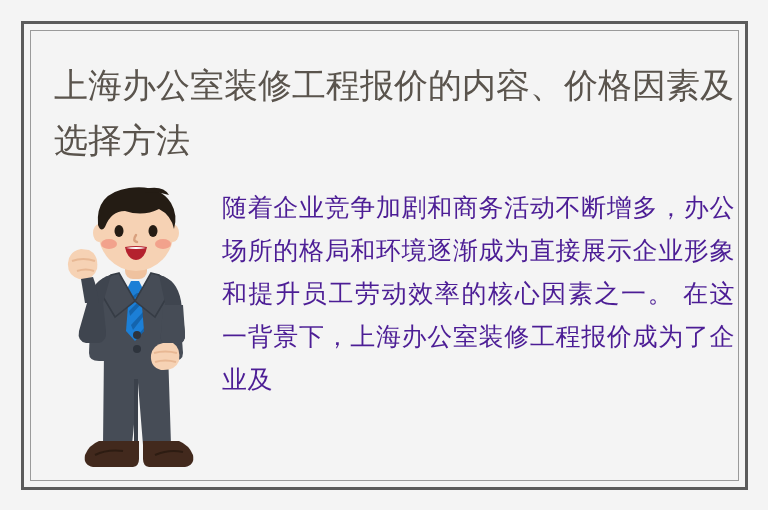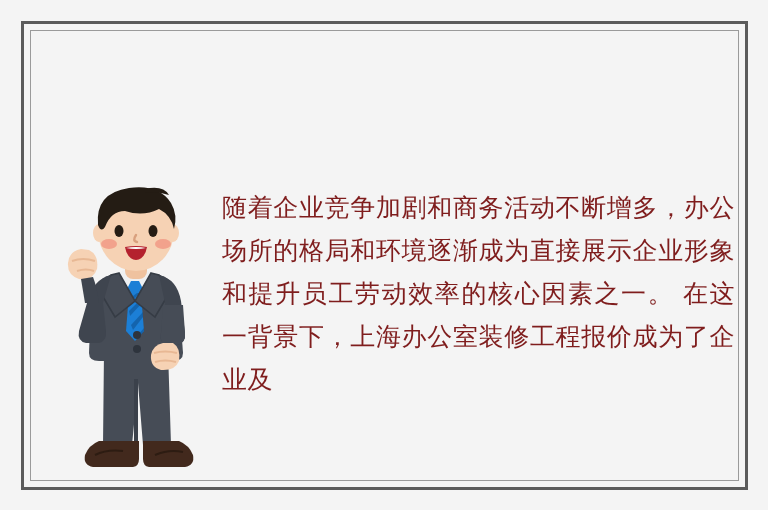--- a/index.html
+++ b/index.html
@@ -67,32 +67,33 @@
 
   
   #article-summary {
     position: absolute;
     left: 191px;
     top: 155px;
     width: 513px;
     margin: 0;
     font-size: 25px;
     line-height: 43px;
-    color: #7f1d1d;
+    color: #4c1d95;
     text-align: justify;
     text-justify: inter-character;
     letter-spacing: 0.5px;
   }
 </style>
 </head>
 <body>
 
 <div id="article-card">
   <div id="article-card-inner">
 
+    <h1 id="article-title">上海办公室装修工程报价的内容、价格因素及选择方法</h1>
 
     <div id="article-illustration">
       <svg viewBox="0 0 154 300" xmlns="http://www.w3.org/2000/svg" aria-hidden="true">
 
         <path d="M45 168 L109 168 L112 262 L84 262 L79 200 L73 262 L44 262 Z" fill="#464c56"></path>
         <rect x="75" y="196" width="4" height="66" fill="#3b414b"></rect>
 
         <path d="M40 258 Q30 262 26 272 Q24 282 34 284 L74 284 Q80 283 80 276 L80 258 Z" fill="#42291d"></path>
         <path d="M84 258 L84 276 Q84 283 90 284 L126 284 Q136 282 134 272 Q130 262 120 258 Z" fill="#42291d"></path>
         <path d="M36 272 Q48 266 64 268" stroke="#2d1c12" stroke-width="2" fill="none"></path>

